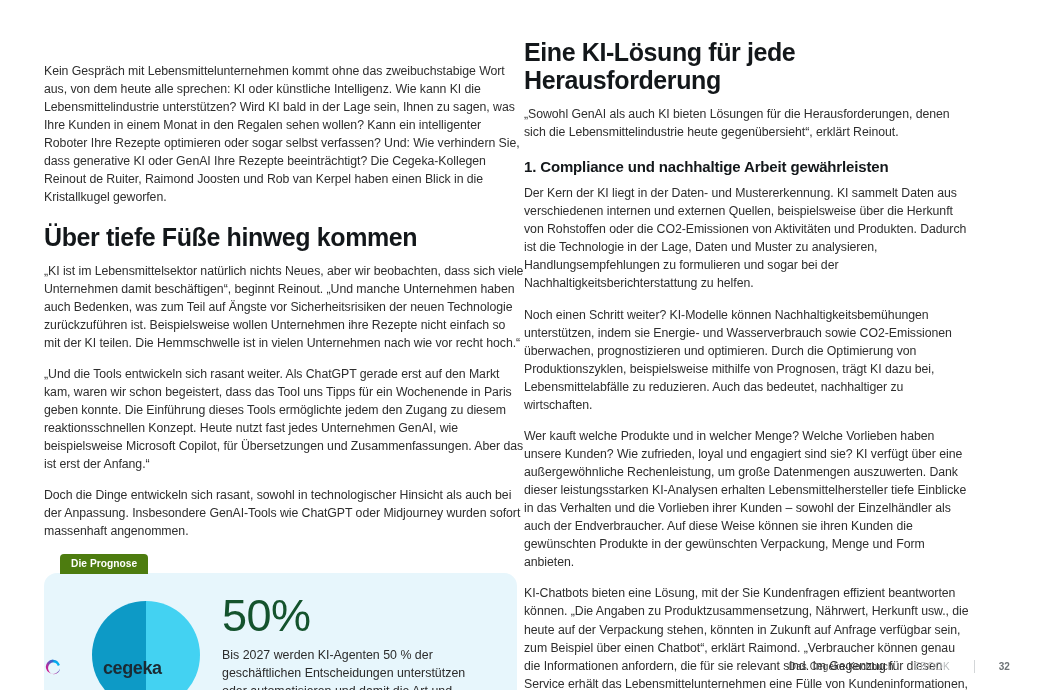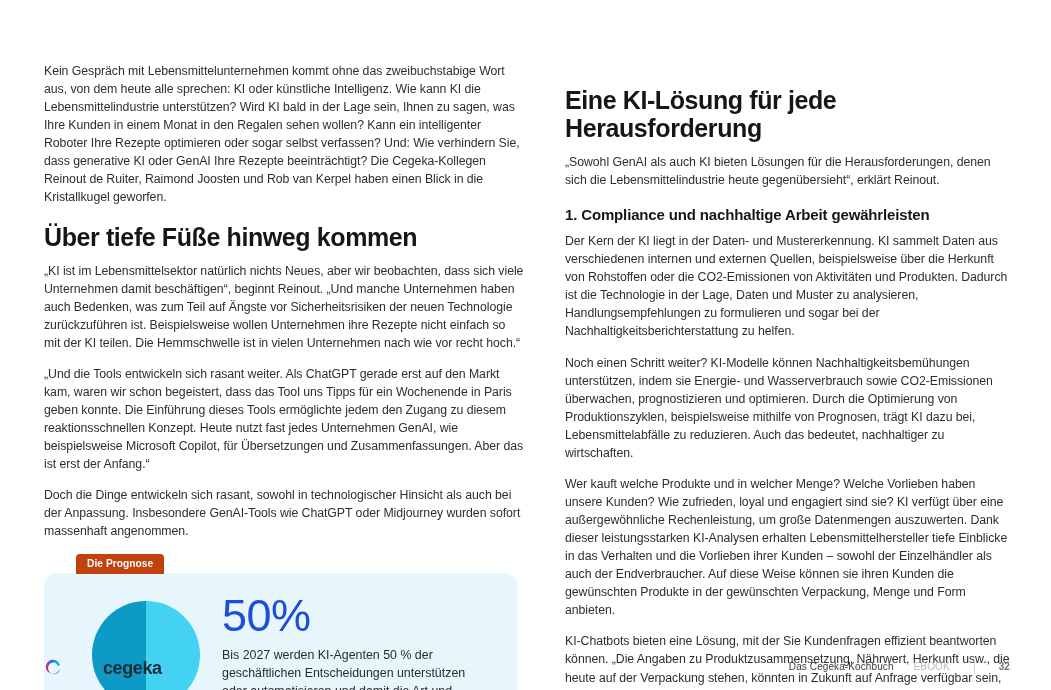--- a/index.html
+++ b/index.html
@@ -31,22 +31,21 @@
     gap: 0;
   }
   .col-left {
     width: 480px;
     margin-left: 44px;
     padding-top: 62px;
     box-sizing: border-box;
   }
   .col-right {
     width: 445px;
-    margin-left: 41px;
-    padding-top: 86px;
+    padding-top: 38px;
     box-sizing: border-box;
   }
   p.body {
     font-size: 12.3px;
     line-height: 1.47;
     margin: 0 0 13px 0;
     color: #2e2e2e;
     letter-spacing: -0.05px;
   }
   h2.section-title {
@@ -70,27 +69,27 @@
   }
 
   
   .infographic {
     position: relative;
     margin-top: 13px;
     width: 473px;
   }
   .badge {
     display: inline-block;
-    background: #c2410c;
+    background: #4d7c0f;
     color: #ffffff;
     font-size: 10.2px;
     font-weight: bold;
     padding: 4px 11px 5px 11px;
     border-radius: 4px 4px 0 0;
-    margin-left: 32px;
+    margin-left: 16px;
     position: relative;
     z-index: 2;
     letter-spacing: 0.05px;
   }
   .info-card {
     background: #E7F6FC;
     border-radius: 13px;
     padding: 18px 20px 16px 20px;
     display: flex;
     align-items: flex-start;
@@ -111,21 +110,21 @@
     background:
       linear-gradient(to right, #0D9AC6 0 50%, #43D2F2 50% 100%);
   }
   .info-text {
     padding-top: 2px;
     flex: 1 1 auto;
   }
   .big-stat {
     font-size: 45px;
     line-height: 1;
-    color: #1d4ed8;
+    color: #14532d;
     font-weight: normal;
     letter-spacing: -0.5px;
     margin: 0 0 9px 0;
   }
   .stat-desc {
     font-size: 12.4px;
     line-height: 1.45;
     color: #2b2b2b;
     margin: 0;
     max-width: 270px;

